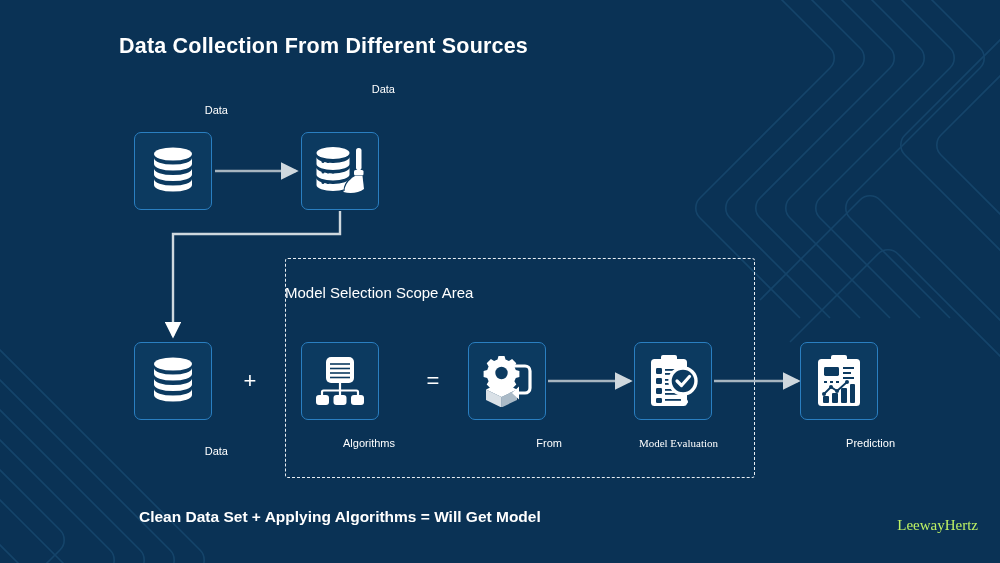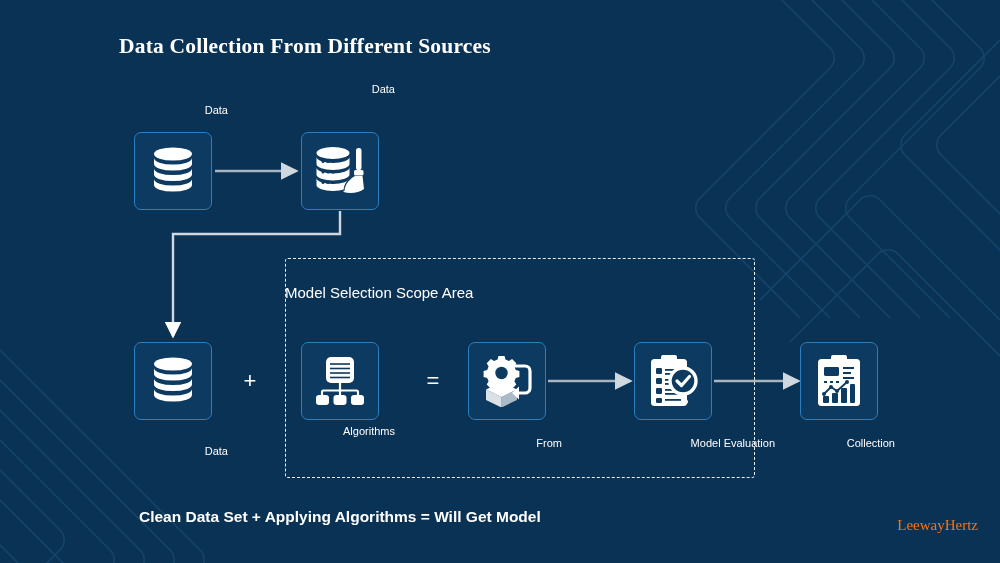--- a/index.html
+++ b/index.html
@@ -9,21 +9,20 @@
     font-family:"Liberation Sans","DejaVu Sans",sans-serif;
     color:#ffffff;
   }
   #bg-pattern{position:absolute;inset:0;width:1000px;height:563px;pointer-events:none;}
   #stage{position:absolute;inset:0;width:1000px;height:563px;}
 
   .page-title{
     position:absolute;left:119px;top:34px;
     font-size:21.5px;font-weight:bold;letter-spacing:.2px;color:#ffffff;
     white-space:nowrap;
-    font-family:Liberation Serif, serif;
   }
 
   
   .card{
     position:absolute;width:78px;height:78px;
     border:1.4px solid #2a7fc1;border-radius:7px;
     background:#0c3a60;
     box-sizing:border-box;
   }
   .card svg{position:absolute;left:50%;top:50%;transform:translate(-50%,-50%);}
@@ -48,21 +47,21 @@
     font-size:15px;color:#ffffff;
   }
 
   .caption{
     position:absolute;left:131px;top:508px;
     font-size:15.5px;font-weight:bold;color:#ffffff;white-space:nowrap;margin-left:8px;
   }
   .watermark{
     position:absolute;right:22px;top:517px;
     font-family:"Liberation Serif","DejaVu Serif",serif;
-    font-size:15px;color:#f97316;white-space:nowrap;
+    font-size:15px;color:#bef264;white-space:nowrap;
   }
   .connectors{position:absolute;left:0;top:0;width:1000px;height:563px;pointer-events:none;}
 </style>
 </head>
 <body>
 
 <svg id="bg-pattern" viewBox="0 0 1000 563" xmlns="http://www.w3.org/2000/svg">
   <g fill="none" stroke="#17486e" stroke-width="1.6" opacity="0.85">
 
     <path d="M742 -40 L830 48 A14 14 0 0 1 830 68 L700 198 A14 14 0 0 0 700 218 L800 318"></path>
@@ -181,21 +180,21 @@
           <line x1="26" y1="28" x2="26" y2="36"></line>
           <path d="M8 41 L8 37 A1.5 1.5 0 0 1 9.5 35.5 L42.5 35.5 A1.5 1.5 0 0 1 44 37 L44 41"></path>
           <line x1="26" y1="35.5" x2="26" y2="41"></line>
         </g>
         <rect x="2" y="40" width="13" height="10" rx="3"></rect>
         <rect x="19.5" y="40" width="13" height="10" rx="3"></rect>
         <rect x="37" y="40" width="13" height="10" rx="3"></rect>
       </svg>
     </span>
   </div>
-  <div class="node-label" style="left:285px;top:421px;width:110px;">Algorithms</div>
+  <div class="node-label" style="left:285px;top:433px;width:110px;">Algorithms</div>
 
   <div class="op" style="left:418px;top:370px;width:30px;">=</div>
 
   <div class="card" style="left:468px;top:342px;">
     <span>
       <svg width="54" height="52" viewBox="0 0 54 52" xmlns="http://www.w3.org/2000/svg" fill="#ffffff">
         <path d="M18.5 1 h6 l1 3.6 3.4 1.4 3.2-1.9 4.2 4.2 -1.9 3.2 1.4 3.4 3.6 1 v6 l-3.6 1 -1.4 3.4 1.9 3.2 -4.2 4.2 -3.2-1.9 -3.4 1.4 -1 3.6 h-6 l-1-3.6 -3.4-1.4 -3.2 1.9 -4.2-4.2 1.9-3.2 -1.4-3.4 -3.6-1 v-6 l3.6-1 1.4-3.4 -1.9-3.2 4.2-4.2 3.2 1.9 3.4-1.4 z"></path>
         <circle cx="21.5" cy="18" r="6.2" fill="#0c3a60"></circle>
         <path d="M21.5 27 L37 34.5 L21.5 42 L6 34.5 z"></path>
         <path d="M6 34.5 v10.5 L21.5 52.5 v-10.5 z" opacity="0.85"></path>
@@ -225,21 +224,21 @@
           <rect x="18" y="39" width="14" height="1.8"></rect>
           <rect x="18" y="45" width="16" height="1.8"></rect>
         </g>
         <circle cx="36" cy="27" r="13" fill="#0c3a60"></circle>
         <circle cx="36" cy="27" r="13" fill="none" stroke="#ffffff" stroke-width="3.4"></circle>
         <path d="M30 27 l4.5 4.5 8-9" fill="none" stroke="#ffffff" stroke-width="3.2" stroke-linecap="round" stroke-linejoin="round"></path>
         <rect x="33.5" y="38" width="5" height="13" rx="2.3" transform="rotate(-33 36 44)"></rect>
       </svg>
     </span>
   </div>
-  <div class="node-label" style="left:629px;top:433px;width:146px;">Model Evaluation</div>
+  <div class="node-label" style="left:572px;top:433px;width:146px;font-family:Liberation Serif, serif;">Model Evaluation</div>
 
   <div class="card" style="left:800px;top:342px;">
     <span>
       <svg width="50" height="54" viewBox="0 0 50 54" xmlns="http://www.w3.org/2000/svg" fill="#ffffff">
         <rect x="4" y="5" width="42" height="47" rx="3.5"></rect>
         <rect x="17" y="1" width="16" height="7" rx="2"></rect>
         <g fill="#0c3a60">
           <rect x="10" y="13" width="15" height="9" rx="1.4"></rect>
           <rect x="29" y="13" width="11" height="2"></rect>
           <rect x="29" y="18" width="8" height="2"></rect>
@@ -253,18 +252,18 @@
           <circle cx="23" cy="37" r="2"></circle>
             <circle cx="33" cy="28" r="2"></circle>
           <rect x="9" y="42" width="6" height="7" rx="1"></rect>
           <rect x="18" y="39" width="6" height="10" rx="1"></rect>
           <rect x="27" y="34" width="6" height="15" rx="1"></rect>
           <rect x="36" y="30" width="5" height="19" rx="1"></rect>
         </g>
       </svg>
     </span>
   </div>
-  <div class="node-label" style="left:785px;top:433px;width:110px;">Collection</div>
+  <div class="node-label" style="left:785px;top:433px;width:110px;">Prediction</div>
 
   <div class="caption">Clean Data Set + Applying Algorithms = Will Get Model</div>
   <div class="watermark">LeewayHertz</div>
 
 </div>
 
 </body></html>

